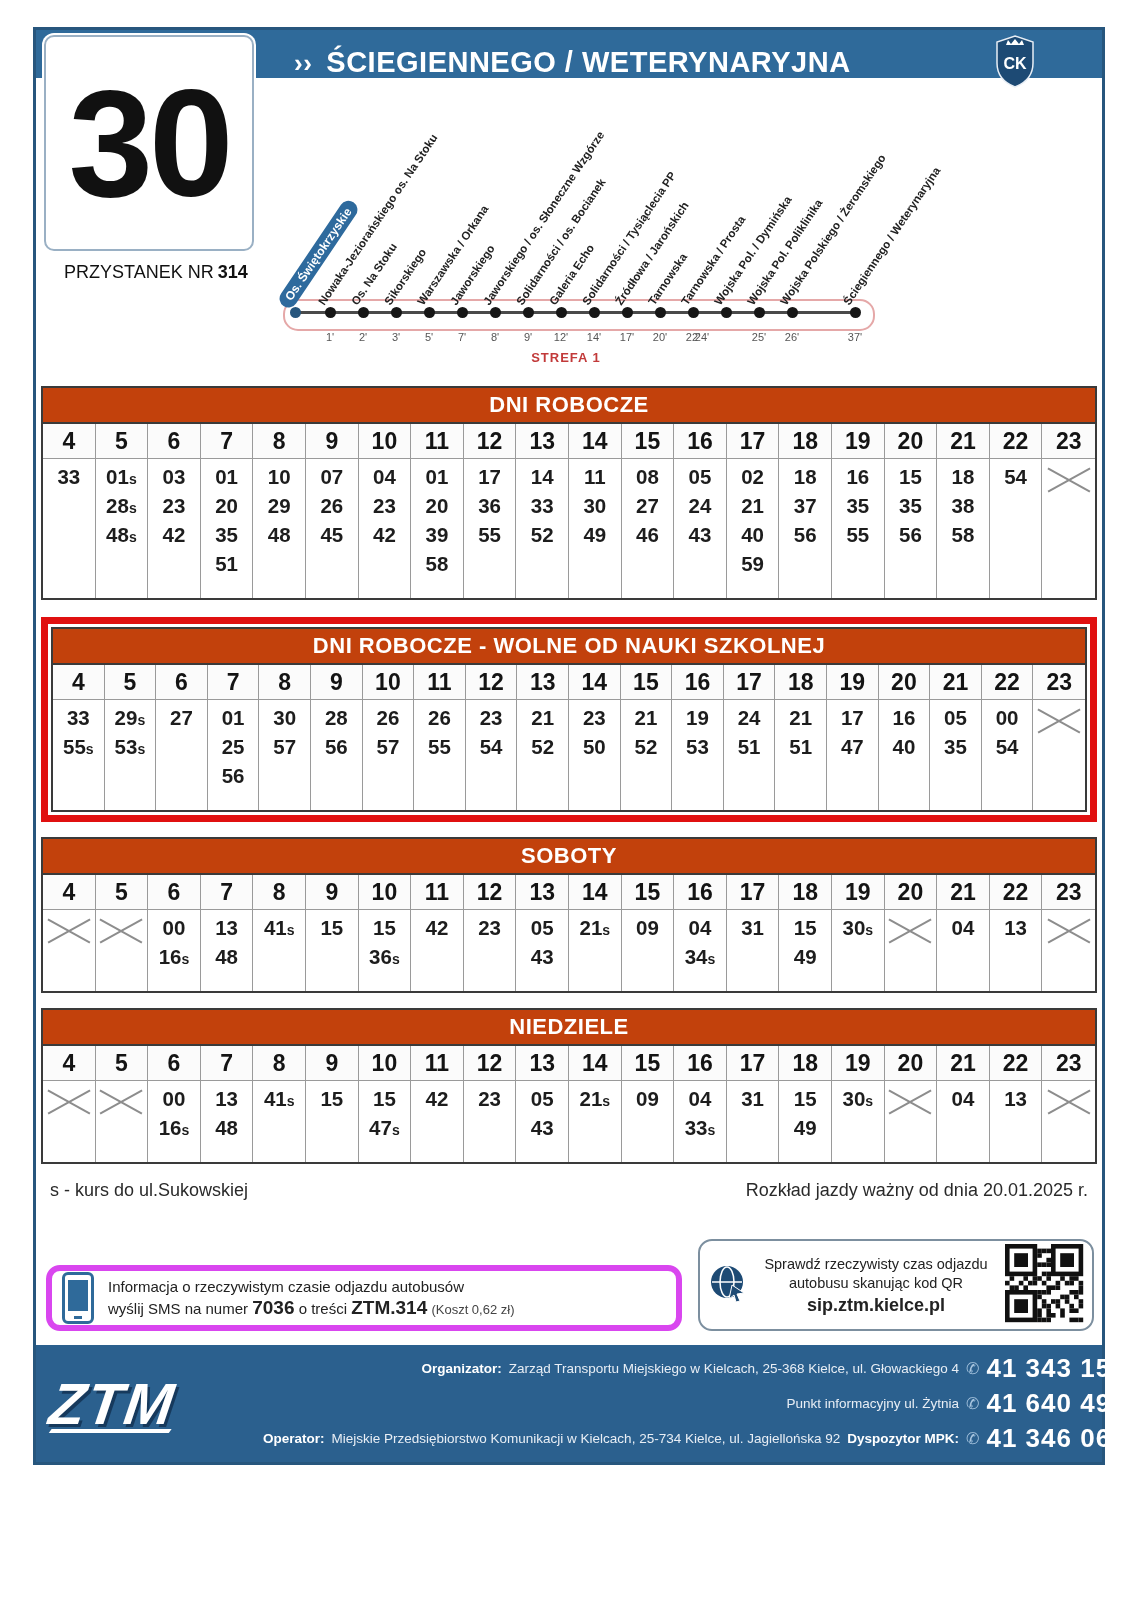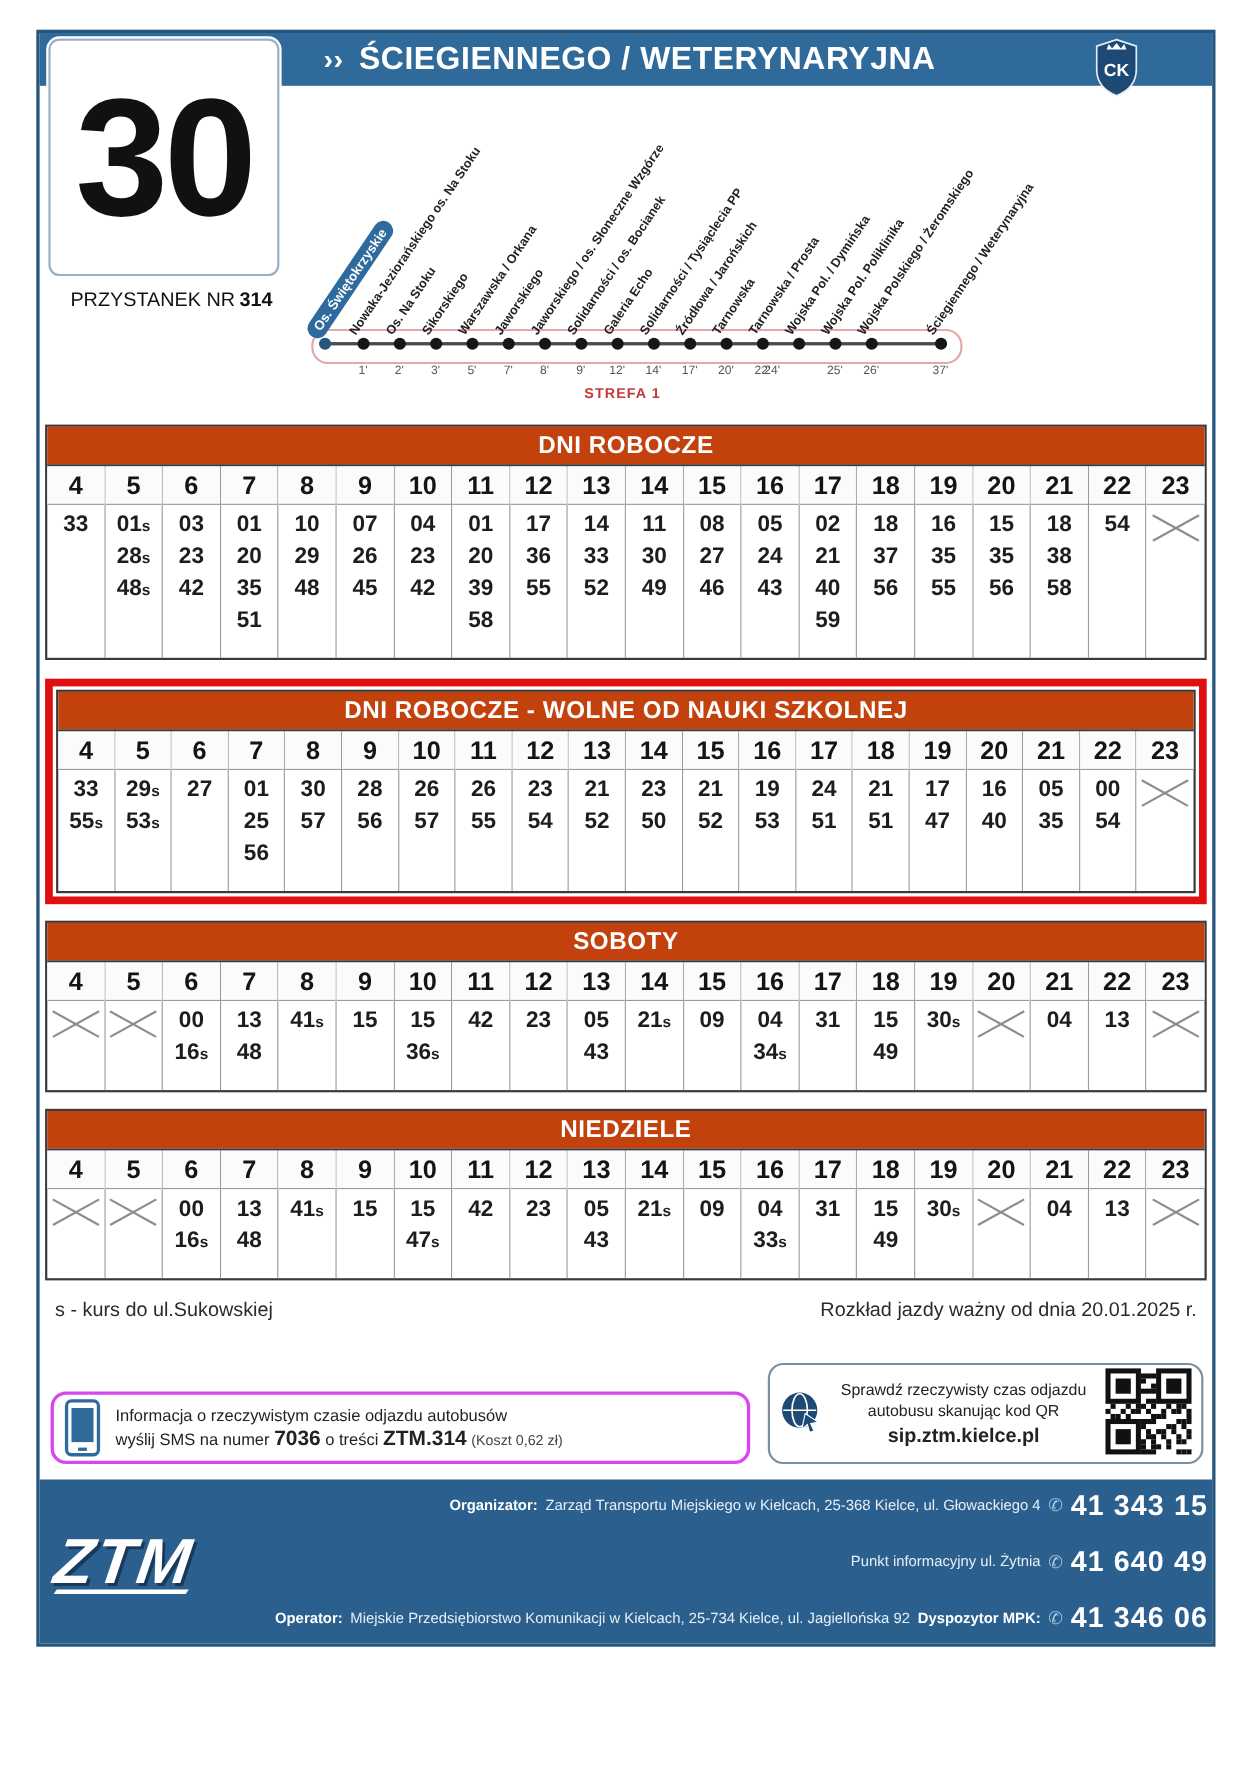--- a/index.html
+++ b/index.html
@@ -1,21 +1,21 @@
 <!DOCTYPE html>
 <html><head>
 <meta charset="utf-8">
 <style>
   html,body{margin:0;padding:0;background:#fff;}
   body{width:1140px;height:1612px;position:relative;font-family:"Liberation Sans",sans-serif;-webkit-font-smoothing:antialiased;}
   .page{position:absolute;left:33px;top:27px;width:1066px;border:3px solid #27567d;background:#fff;}
 
   
   .band{position:relative;height:48px;background:#2f6a9a;}
-  .direction{color:#fff;font-weight:bold;font-size:29px;line-height:48px;padding-left:258px;white-space:nowrap;letter-spacing:.5px;}
+  .direction{color:#fff;font-weight:bold;font-size:29px;line-height:64px;padding-left:258px;white-space:nowrap;letter-spacing:.5px;}
   .dir-arrows{font-weight:bold;margin-right:14px;font-size:26px;}
   .crest{position:absolute;right:66px;top:3px;}
 
   
   .linebox{position:absolute;left:8px;top:5px;width:206px;height:212px;background:#fff;border:2px solid #9ab0c4;border-radius:10px;box-shadow:0 0 0 2px #fff;display:flex;align-items:center;justify-content:center;z-index:5;}
   .linenum{font-size:152px;font-weight:bold;color:#111;letter-spacing:-4px;}
   .stopnr{position:absolute;left:28px;top:232px;font-size:18px;color:#111;z-index:5;}
   .stopnr b{margin-left:4px;}
 
   
@@ -45,36 +45,36 @@
   .cross::before{transform:rotate(29deg);}
   .cross::after{transform:rotate(-29deg);}
   .hl{border:7px solid #e01010;padding:3px;background:#fff;margin-top:17px;}
   .hl .timetable{margin-top:0;}
 
   
   .notes{display:flex;justify-content:space-between;padding:16px 14px 0 14px;font-size:18px;color:#2a2a2a;}
 
   
   .inforow{display:flex;align-items:flex-end;justify-content:space-between;padding:38px 8px 0 10px;}
-  .smsbox{width:636px;height:66px;border:3px solid #d946ef;border-radius:14px;display:flex;align-items:center;padding:4px 10px;gap:14px;box-sizing:border-box;}
+  .smsbox{width:636px;height:66px;border:6px solid #d946ef;border-radius:14px;display:flex;align-items:center;padding:4px 10px;gap:14px;box-sizing:border-box;}
   .phoneicon{width:26px;height:46px;border:3px solid #2f6a9a;border-radius:6px;position:relative;flex:0 0 auto;}
   .phoneicon::before{content:"";position:absolute;left:3px;right:3px;top:5px;bottom:10px;background:#2f6a9a;}
   .phoneicon::after{content:"";position:absolute;left:9px;bottom:2px;width:8px;height:3px;background:#2f6a9a;}
   .smstext{font-size:15px;color:#222;line-height:21px;}
   .smstext .big{font-size:19px;font-weight:bold;}
   .smstext .small{font-size:13px;color:#444;}
   .qrbox{width:396px;height:92px;border:2px solid #7c8f9f;border-radius:14px;display:flex;align-items:center;padding:4px 8px;gap:10px;box-sizing:border-box;}
   .qrtext{font-size:14.5px;color:#222;text-align:center;line-height:19px;flex:1;}
   .qrtext .url{font-size:18px;font-weight:bold;margin-top:3px;}
 
   
   .footer{margin-top:14px;background:#2b608e;display:flex;align-items:center;padding:8px 10px 8px 14px;gap:10px;}
   .ztm-logo{flex:0 0 190px;font-style:italic;font-weight:bold;font-size:58px;color:#fff;transform:skewX(-8deg);text-shadow:3px 3px 0 #16395c;letter-spacing:2px;position:relative;line-height:70px;}
   .ztm-logo::after{content:"";position:absolute;left:4px;bottom:6px;width:120px;height:4px;background:#fff;transform:skewX(-30deg);}
-  .flines{flex:1;display:flex;flex-direction:column;gap:20px;}
+  .flines{flex:1;display:flex;flex-direction:column;gap:4px;margin-left:13px;}
   .fline{display:flex;justify-content:flex-end;align-items:center;gap:7px;font-size:13.5px;color:#e8eef5;white-space:nowrap;}
   .fline b{color:#fff;}
   .fglyph{color:#a9c6e0;font-size:16px;}
   .fphone{font-weight:bold;color:#fff;font-size:26px;width:152px;letter-spacing:1px;}
 </style>
 </head>
 <body>
 
 <div class="page">
 

